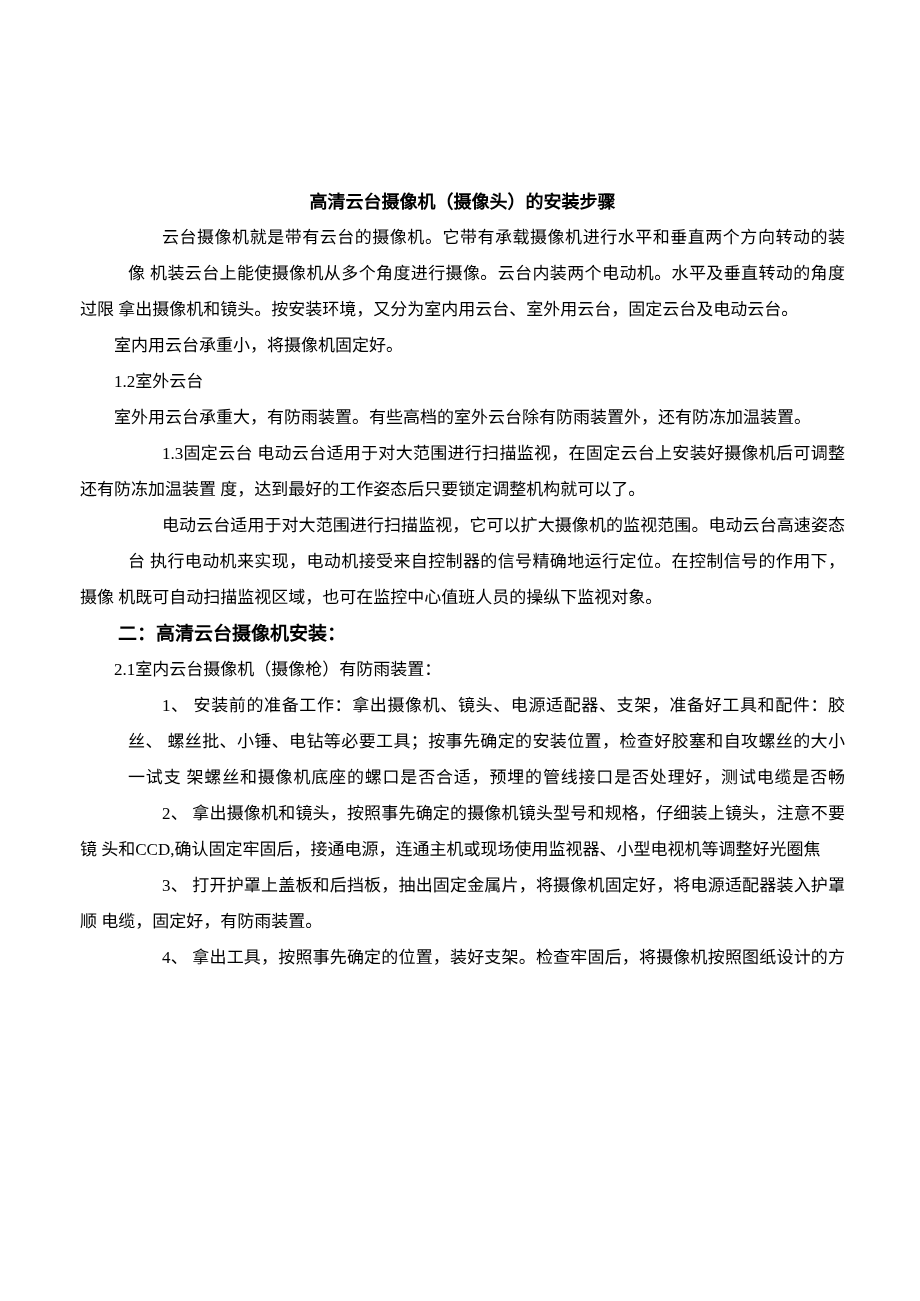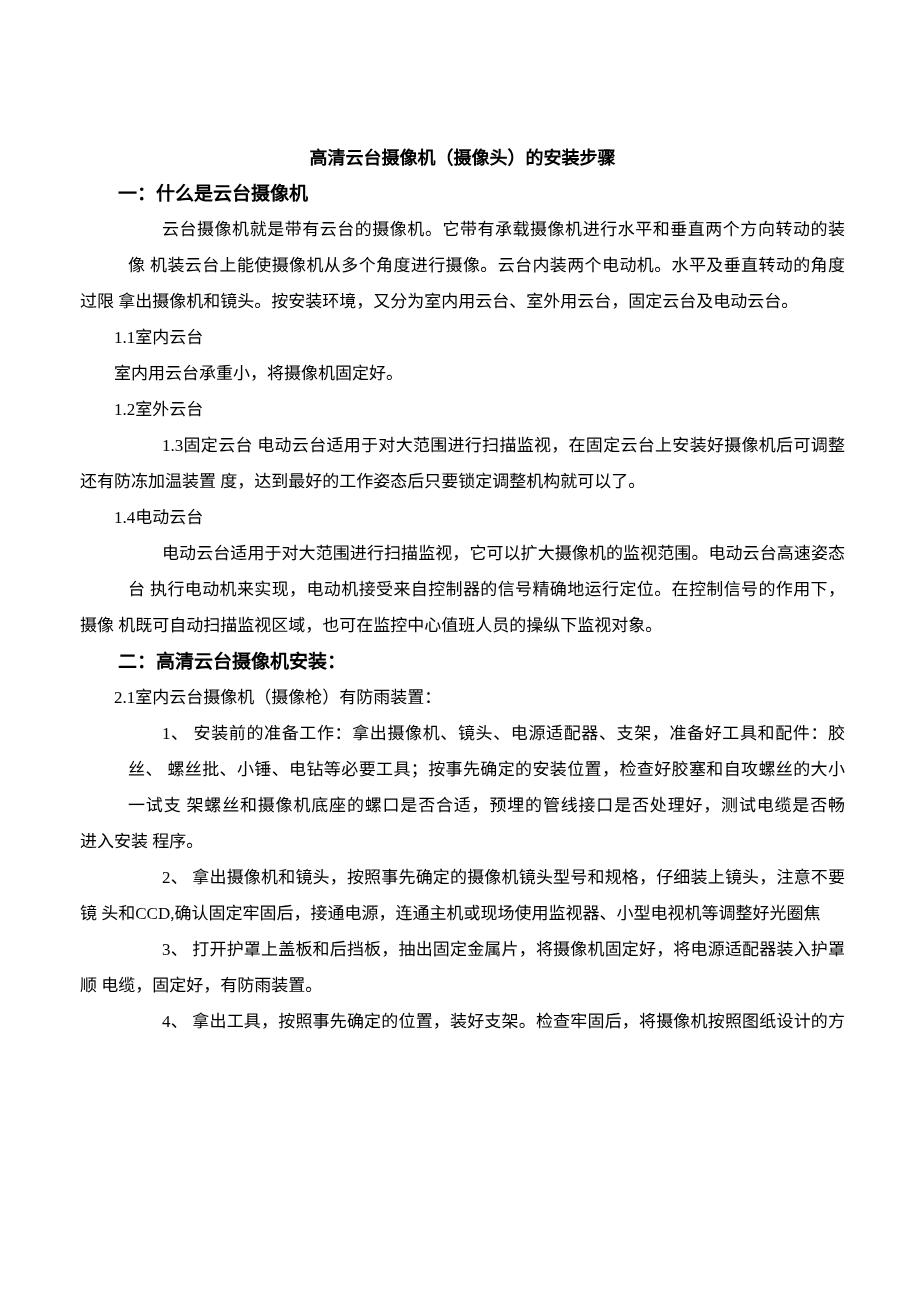--- a/index.html
+++ b/index.html
@@ -26,20 +26,21 @@
   }
   .line {
     height: 36px;
     line-height: 36px;
     overflow: hidden;
   }
   .title {
     text-align: center;
     font-weight: 700;
     font-size: 18px;
+    margin-top: 44px;
   }
   .heading {
     font-weight: 700;
     font-size: 19px;
     text-indent: 2em;
   }
   .para.indent {
     text-indent: 2em;
   }
   .para.stretch {
@@ -47,38 +48,35 @@
     text-align-last: justify;
     margin-left: 48px;
   }
 </style>
 </head>
 <body style="background: rgb(255, 255, 255);">
 
 <div class="page">
   <div class="doc" id="doc-root" style="color: rgb(0, 0, 0);">
       <div class="line title">高清云台摄像机（摄像头）的安装步骤</div>
-      <div class="line heading">一：什么是云台摄像机</div>
       <div class="line para indent stretch">云台摄像机就是带有云台的摄像机。它带有承载摄像机进行水平和垂直两个方向转动的装置，把摄</div>
       <div class="line para stretch">像 机装云台上能使摄像机从多个角度进行摄像。云台内装两个电动机。水平及垂直转动的角度大小可通</div>
       <div class="line para">过限 拿出摄像机和镜头。按安装环境，又分为室内用云台、室外用云台，固定云台及电动云台。</div>
-      <div class="line para indent">1.1室内云台</div>
       <div class="line para indent">室内用云台承重小，将摄像机固定好。</div>
       <div class="line para indent">1.2室外云台</div>
+      <div class="line para indent">室外用云台承重大，有防雨装置。有些高档的室外云台除有防雨装置外，还有防冻加温装置。</div>
       <div class="line para indent stretch">1.3固定云台 电动云台适用于对大范围进行扫描监视，在固定云台上安装好摄像机后可调整摄像机的</div>
       <div class="line para">还有防冻加温装置 度，达到最好的工作姿态后只要锁定调整机构就可以了。</div>
-      <div class="line para indent">1.4电动云台</div>
       <div class="line para indent stretch">电动云台适用于对大范围进行扫描监视，它可以扩大摄像机的监视范围。电动云台高速姿态是由两</div>
       <div class="line para stretch">台 执行电动机来实现，电动机接受来自控制器的信号精确地运行定位。在控制信号的作用下，云台上的</div>
       <div class="line para">摄像 机既可自动扫描监视区域，也可在监控中心值班人员的操纵下监视对象。</div>
       <div class="line heading">二：高清云台摄像机安装：</div>
       <div class="line para indent">2.1室内云台摄像机（摄像枪）有防雨装置：</div>
       <div class="line para indent stretch">1、 安装前的准备工作：拿出摄像机、镜头、电源适配器、支架，准备好工具和配件：胶塞、螺</div>
       <div class="line para stretch">丝、 螺丝批、小锤、电钻等必要工具；按事先确定的安装位置，检查好胶塞和自攻螺丝的大小型号，试</div>
       <div class="line para stretch">一试支 架螺丝和摄像机底座的螺口是否合适，预埋的管线接口是否处理好，测试电缆是否畅通，就绪后</div>
-      <div class="line para">进入安装 程序。</div>
       <div class="line para indent stretch">2、 拿出摄像机和镜头，按照事先确定的摄像机镜头型号和规格，仔细装上镜头，注意不要用手碰</div>
       <div class="line para">镜 头和CCD,确认固定牢固后，接通电源，连通主机或现场使用监视器、小型电视机等调整好光圈焦距。</div>
       <div class="line para indent stretch">3、 打开护罩上盖板和后挡板，抽出固定金属片，将摄像机固定好，将电源适配器装入护罩内，理</div>
       <div class="line para">顺 电缆，固定好，有防雨装置。</div>
       <div class="line para indent stretch">4、 拿出工具，按照事先确定的位置，装好支架。检查牢固后，将摄像机按照图纸设计的方向装</div>
     </div>
 </div>
 
 </body></html>

